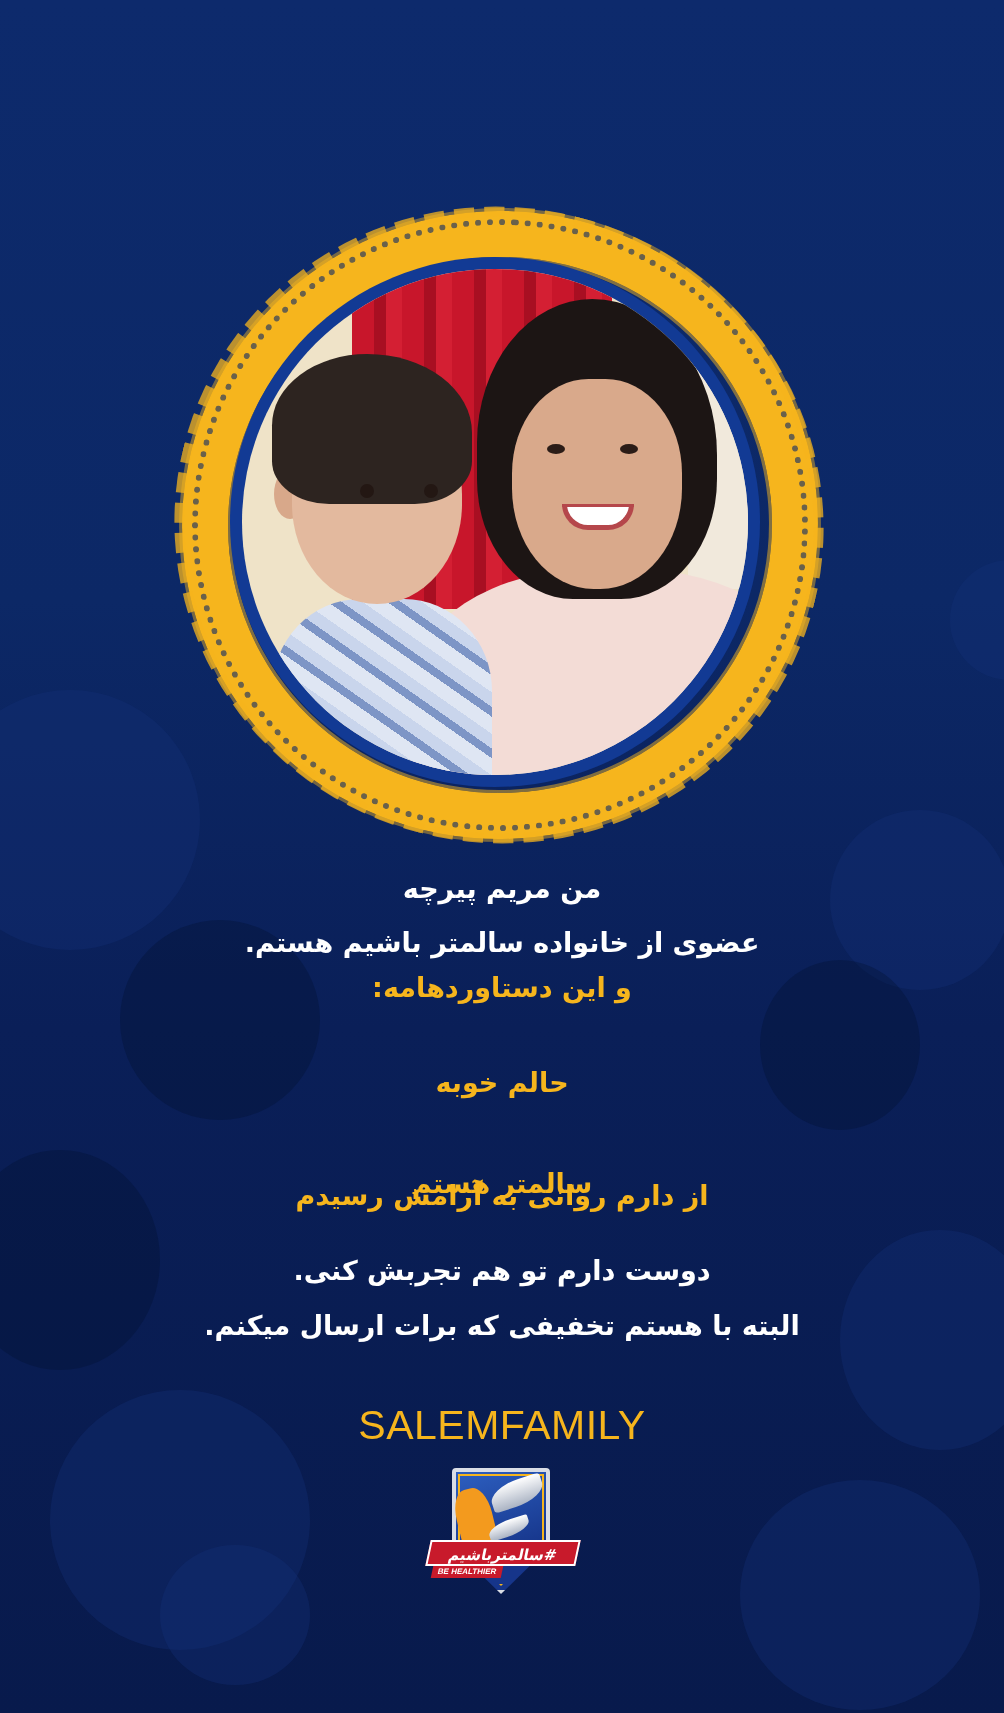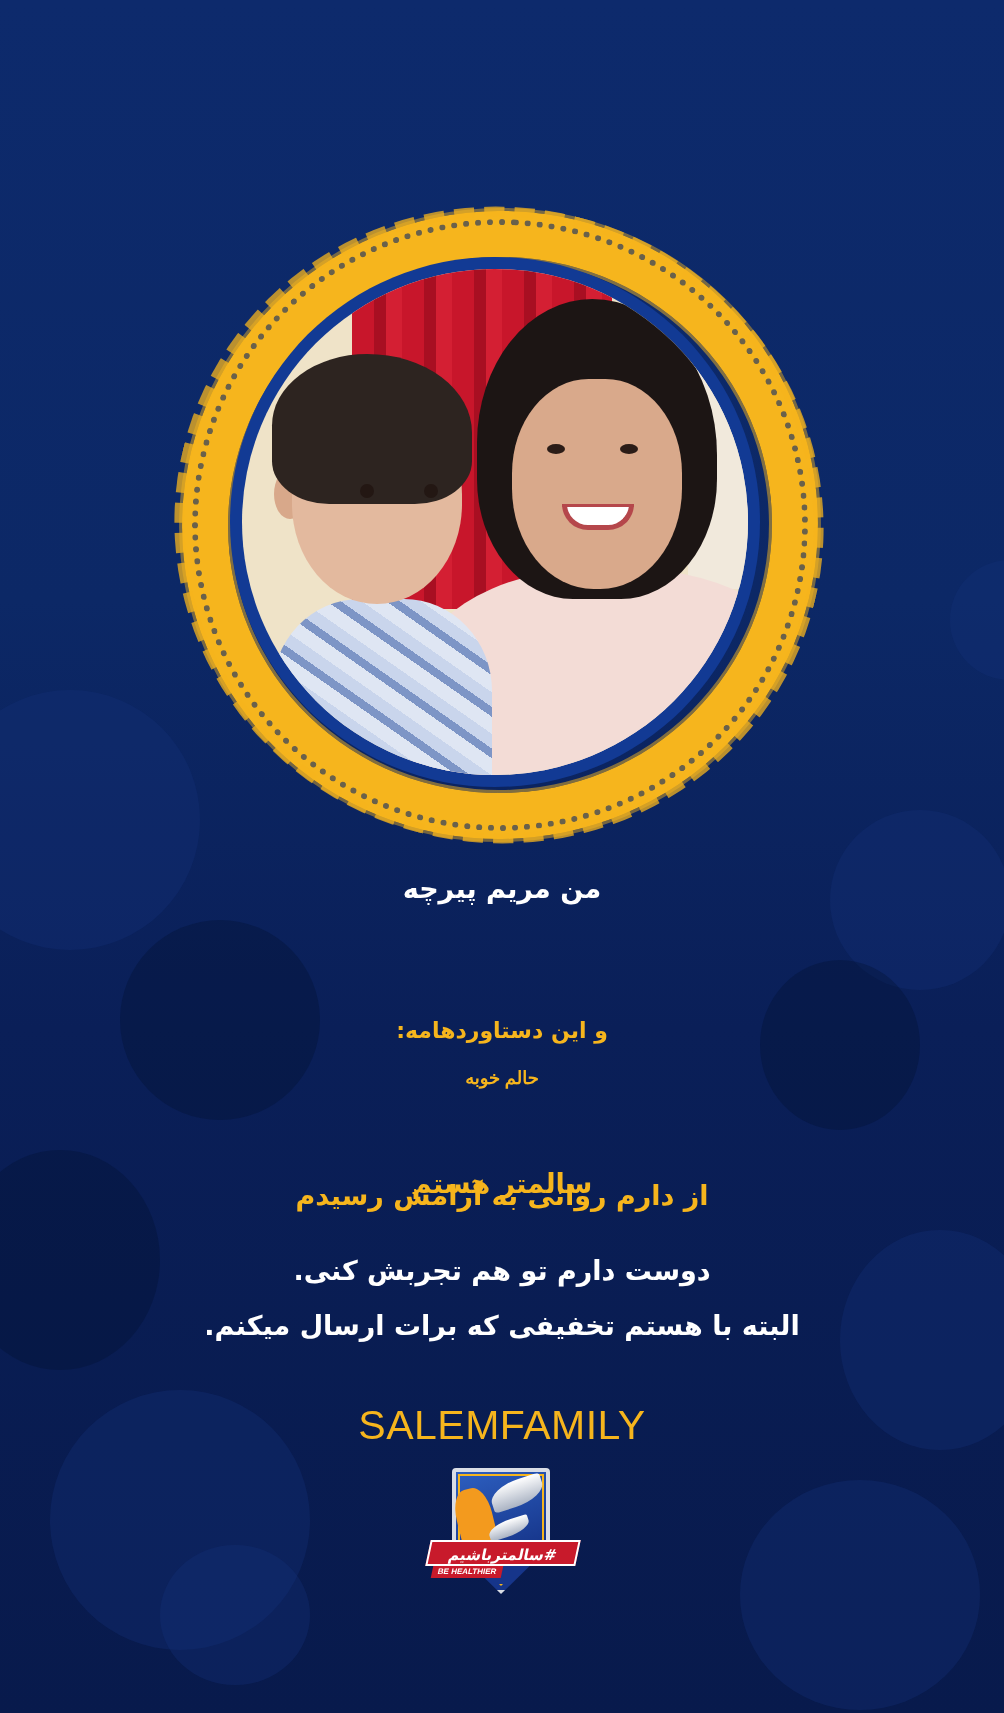--- a/index.html
+++ b/index.html
@@ -171,24 +171,25 @@
       <div class="b-face"></div>
       <div class="b-hair"></div>
       <div class="b-eye" style="left:118px;"></div>
       <div class="b-eye" style="left:182px;"></div>
     </div>
   </div>
 </div>
 
 <div class="text-block t-white" id="intro" style="top:875px; height:90px;">
   <span class="line">من مریم پیرچه</span>
+  <span class="line">عضوی از خانواده سالمتر باشیم هستم.</span>
 </div>
 
-<div class="text-block t-yellow" style="top:1018px; font-size:22px;">و این دستاوردهامه:</div>
-<div class="text-block t-yellow" style="top:1067px; font-size:18px;font-family:Liberation Serif, serif;">حالم خوبه</div>
+<div class="text-block t-yellow" style="top:972px; font-size:27px;">و این دستاوردهامه:</div>
+<div class="text-block t-yellow" style="top:1067px; font-size:27px;">حالم خوبه</div>
 <div class="text-block t-yellow" style="top:1168px; font-size:27px;">سالمتر هستم</div>
 <div class="text-block t-yellow" style="top:1180px; font-size:27px;">از دارم روانی به آرامش رسیدم</div>
 
 <div class="text-block t-white" style="top:1255px; font-size:27px;">دوست دارم تو هم تجربش کنی.</div>
 <div class="text-block t-white" style="top:1310px; font-size:27px;">البته با هستم تخفیفی که برات ارسال میکنم.</div>
 
 <div class="brand">SALEMFAMILY</div>
 
 <div class="logo">
   <div class="shield"></div>

